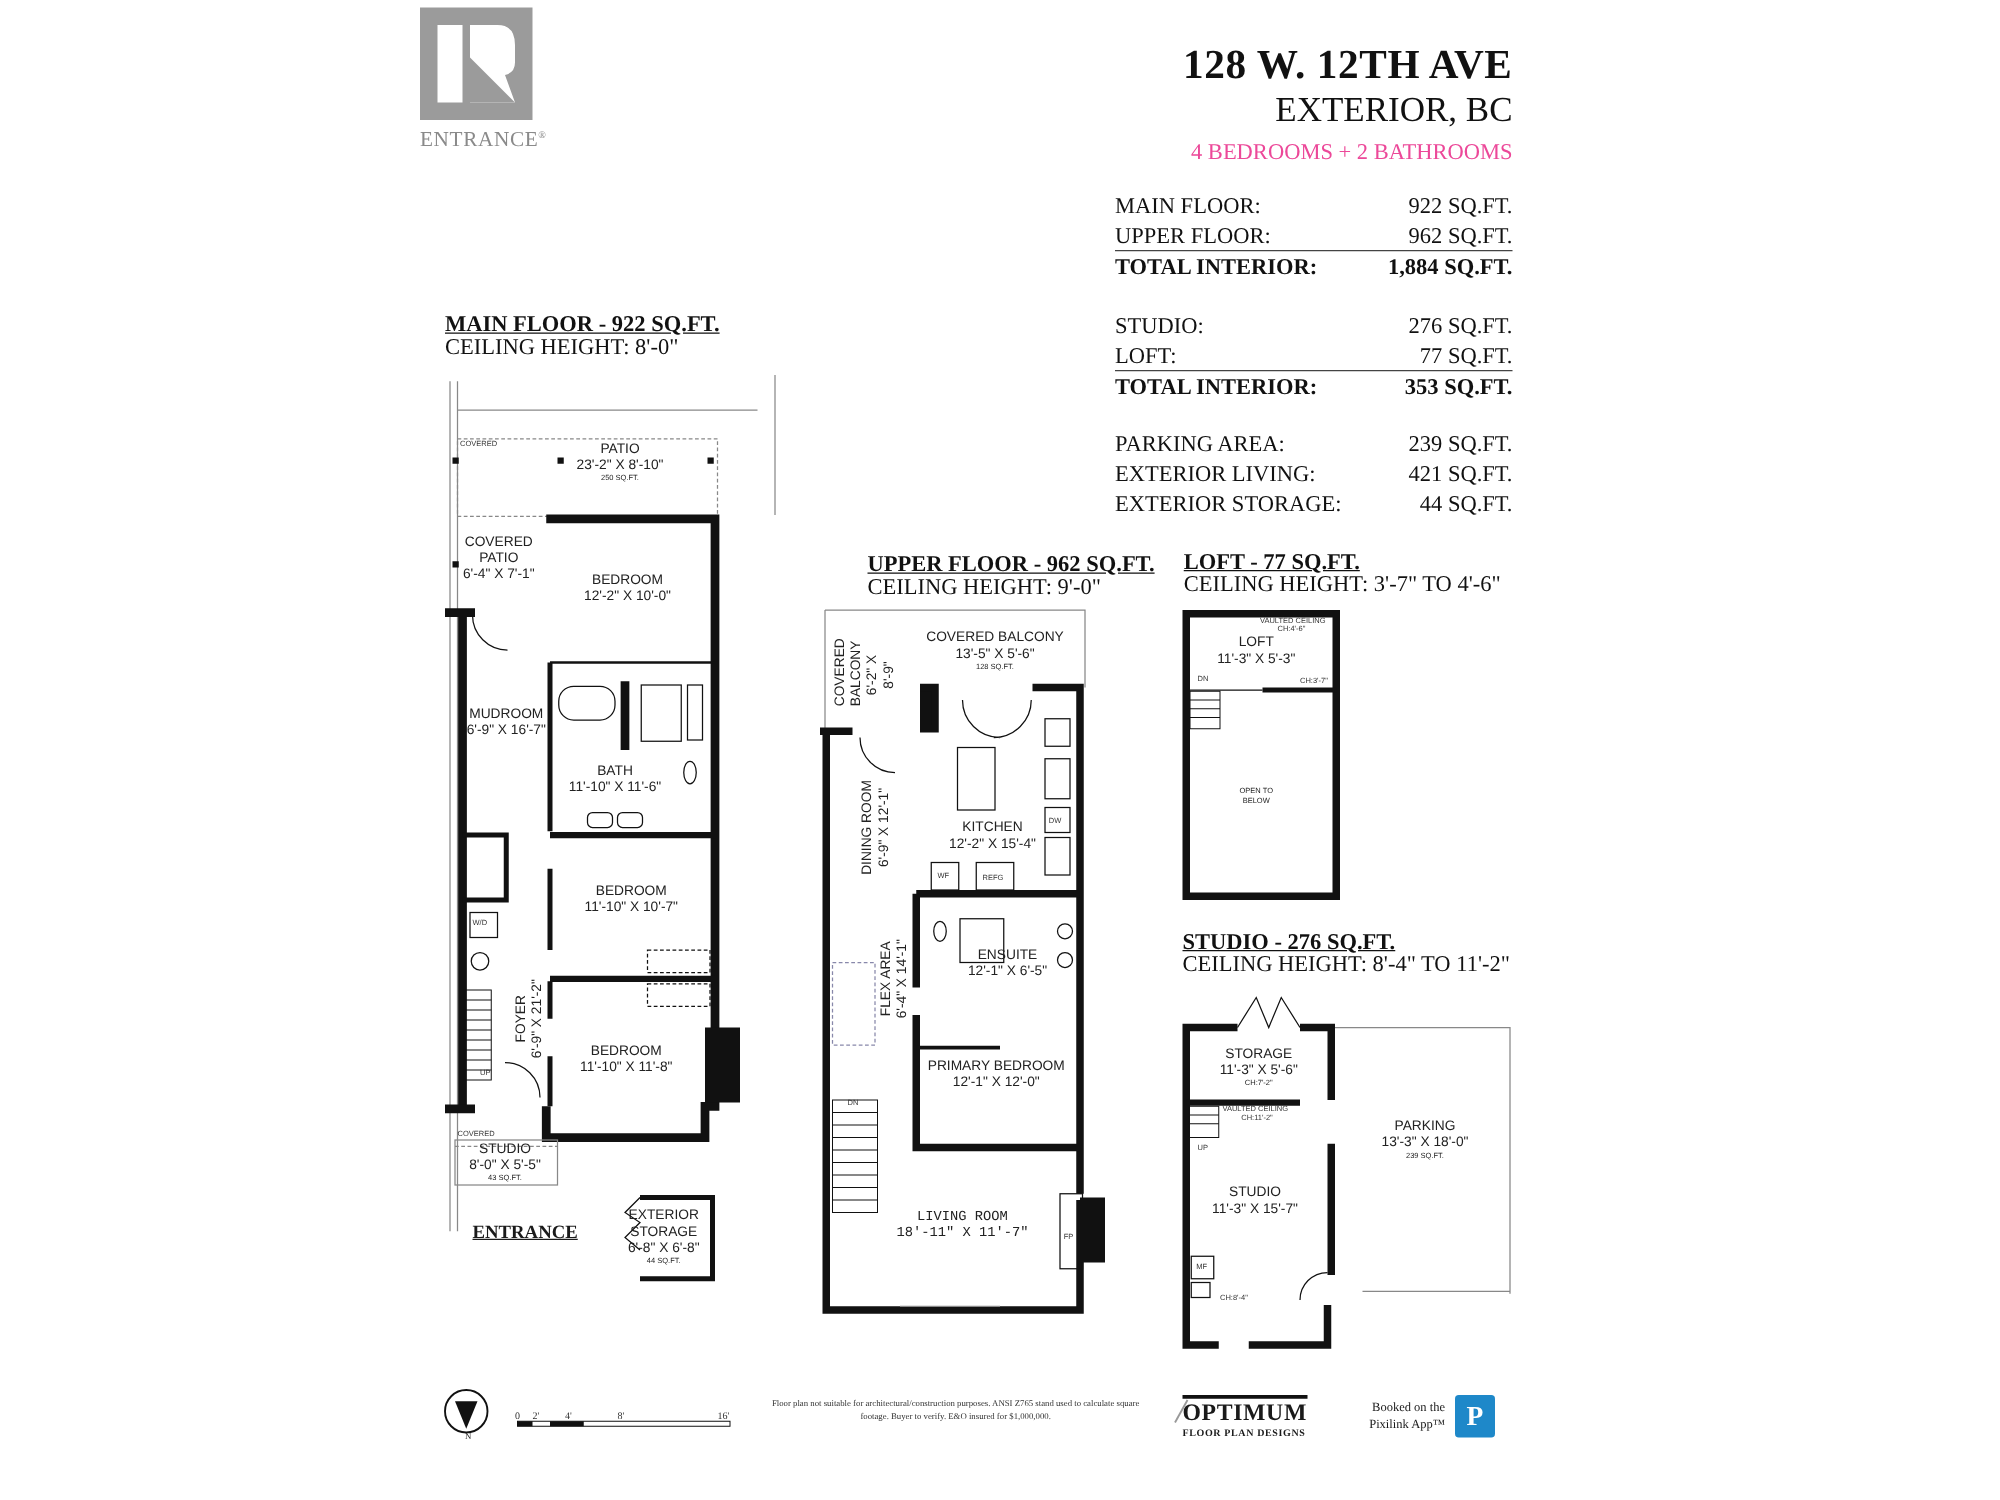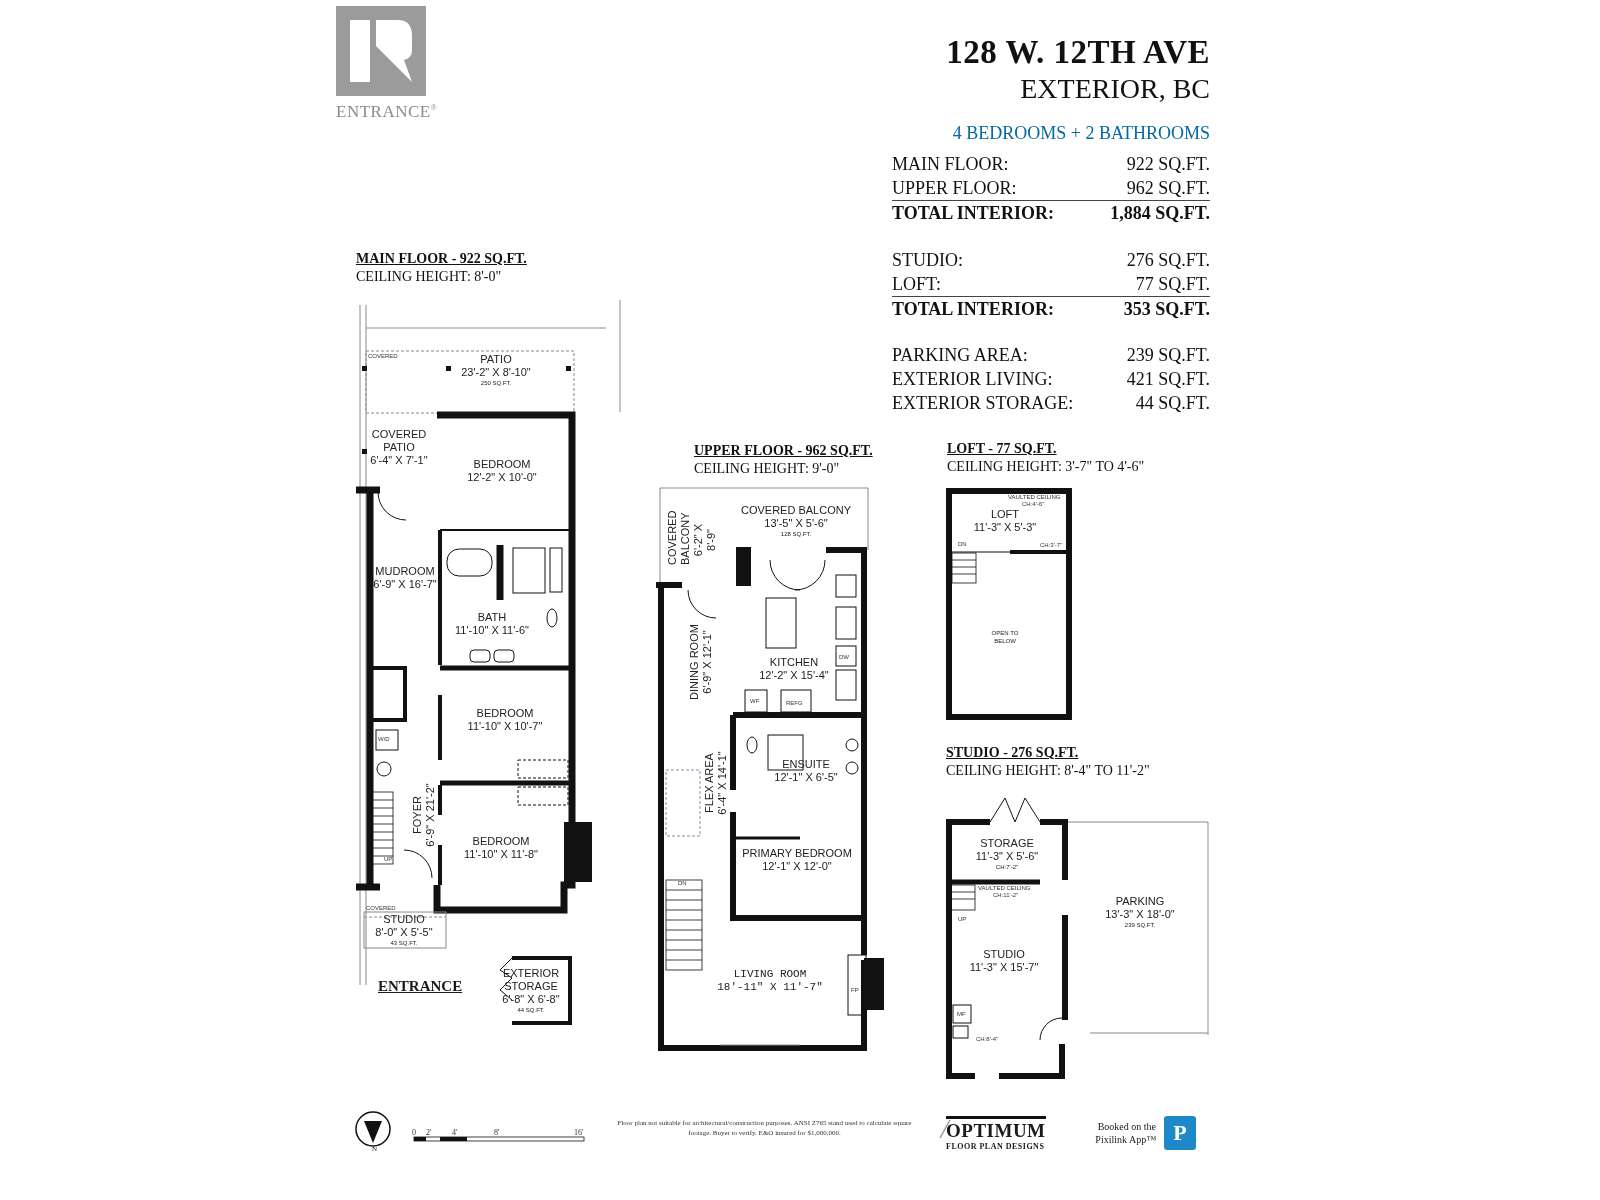--- a/index.html
+++ b/index.html
@@ -6,27 +6,27 @@
   body{width:1600px;height:1200px;position:relative;overflow:hidden;font-family:"Liberation Sans",sans-serif;color:#1a1a1a;}
   .abs{position:absolute;font-family:Liberation Serif, serif;}
   
   .realtor-logo{left:336px;top:6px;width:92px;height:116px;}
   .realtor-box{position:absolute;left:0;top:0;width:90px;height:90px;background:#9b9b9b;}
   .realtor-word{position:absolute;left:0;top:96px;font-size:17px;letter-spacing:0.5px;color:#8a8a8a;}
   
   .addr{right:390px;top:34px;text-align:right;}
   .addr .l1{font-size:33px;font-weight:bold;letter-spacing:0.5px;color:#111;}
   .addr .l2{font-size:28px;color:#111;margin-top:2px;}
-  .addr .l3{font-size:18px;color:#0369a1;margin-top:18px;}
+  .addr .l3{font-size:18px;color:#ec4899;margin-top:6px;}
   .stats{left:892px;width:318px;font-size:18px;color:#111;}
   .stat-row{display:flex;justify-content:space-between;height:24px;line-height:24px;}
   .stat-row.ul{border-bottom:1.5px solid #444;}
   .stat-row.bold{font-weight:bold;}
   
-  .fh{font-size:14px;color:#111;line-height:18px;}
+  .fh{font-size:18px;color:#111;line-height:18px;}
   .fh .t{font-weight:bold;text-decoration:underline;}
   
   .rl{position:absolute;text-align:center;font-size:11px;line-height:13px;color:#222;white-space:nowrap;transform:translate(-50%,-50%);}
   .rl .sm{font-size:6px;line-height:8px;}
   .rl.vert{transform:translate(-50%,-50%) rotate(-90deg);}
   .tiny{position:absolute;font-size:6px;color:#333;white-space:nowrap;}
   svg{position:absolute;left:0;top:0;}
   .entrance{left:378px;top:978px;font-size:15px;font-weight:bold;text-decoration:underline;}
   .disclaimer{left:612px;top:1118px;width:305px;font-size:7px;text-align:center;line-height:10px;color:#333;}
   .optimum{left:946px;top:1116px;}

